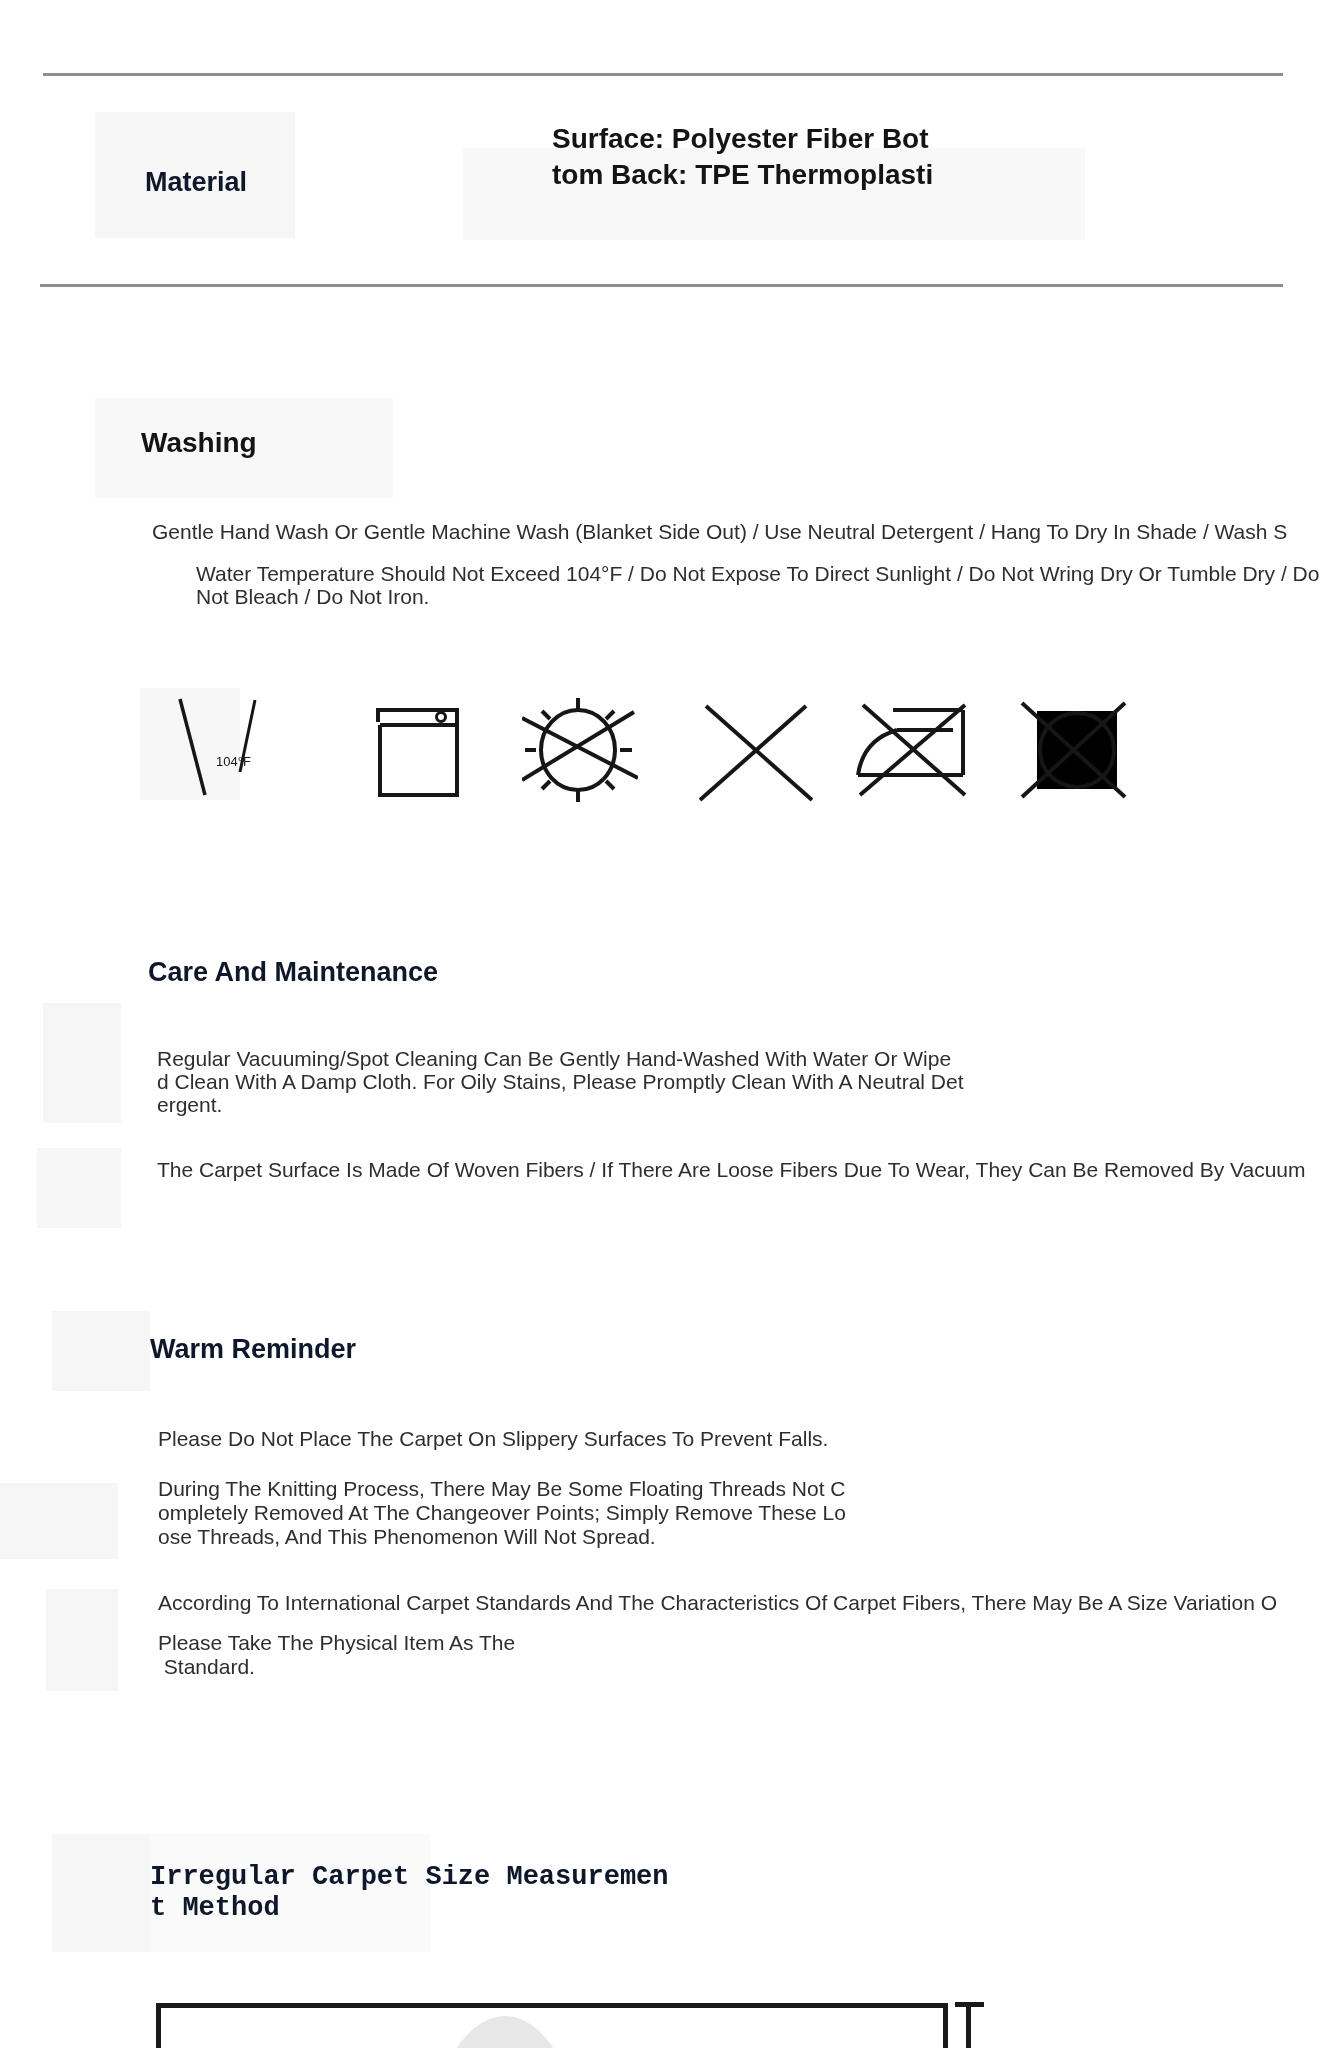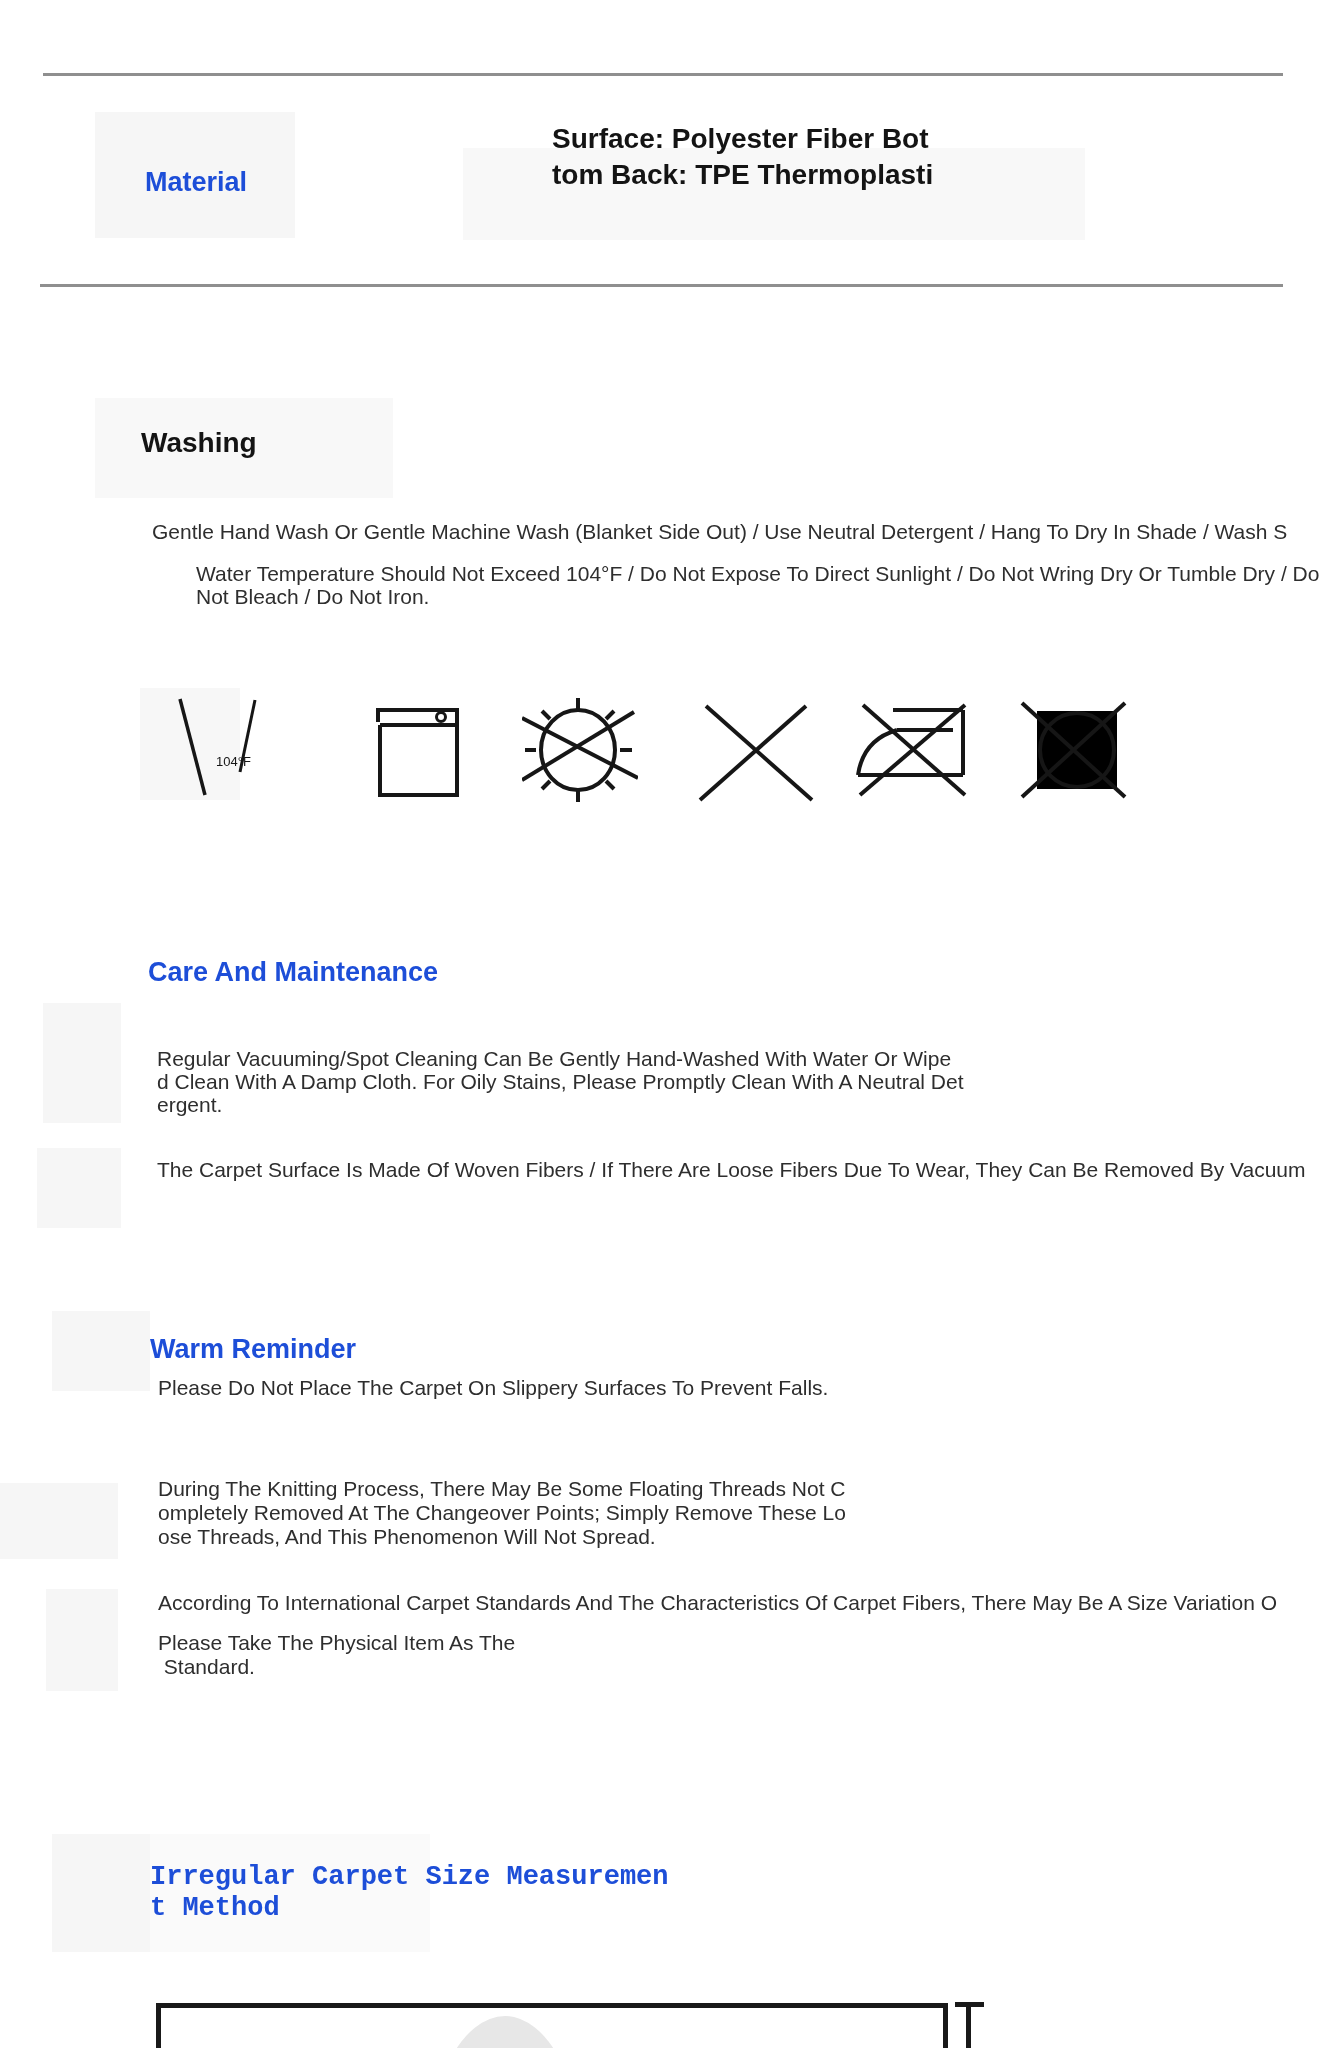--- a/index.html
+++ b/index.html
@@ -6,21 +6,21 @@
   body{
     width:1323px;height:2048px;position:relative;overflow:hidden;
     background:#ffffff;
     font-family:"Liberation Sans", sans-serif;
     color:#2e2e2e;
   }
   .abs{position:absolute;}
   .patch{position:absolute;background:#f6f6f6;}
   .hr{position:absolute;height:3px;background:#8f8f8f;}
   .h1{font-weight:bold;color:#141414;font-size:28px;line-height:36px;white-space:pre;}
-  .h2{font-weight:bold;color:#1d4ed8;font-size:27px;line-height:34px;white-space:pre;}
+  .h2{font-weight:bold;color:#0f172a;font-size:27px;line-height:34px;white-space:pre;}
   .body-text{font-size:21px;line-height:23px;color:#2e2e2e;}
   .body-text .line{white-space:pre;}
   .lh24 .line{line-height:24px;}
   .icon-svg{position:absolute;}
   .icon-svg path,.icon-svg line,.icon-svg circle,.icon-svg ellipse,.icon-svg polyline{
     fill:none;stroke:#161616;stroke-width:4;
   }
   .temp-label{font-size:13px;fill:#161616;stroke:none;font-family:"Liberation Sans",sans-serif;}
   .diagram-rect{position:absolute;border:5px solid #191919;background:transparent;z-index:2;}
   .diagram-blob{position:absolute;background:#e7e7e7;border-radius:50%;z-index:1;}
@@ -118,21 +118,21 @@
   <div class="line">d Clean With A Damp Cloth. For Oily Stains, Please Promptly Clean With A Neutral Det</div>
   <div class="line">ergent.</div>
 </div>
 
 <div class="abs body-text" style="left:157px;top:1158px;">
   <div class="line">The Carpet Surface Is Made Of Woven Fibers / If There Are Loose Fibers Due To Wear, They Can Be Removed By Vacuum</div>
 </div>
 
 <div class="abs h2" style="left:150px;top:1332px;">Warm Reminder</div>
 
-<div class="abs body-text" style="left:158px;top:1376px;">
+<div class="abs body-text" style="left:158px;top:1427px;">
   <div class="line">Please Do Not Place The Carpet On Slippery Surfaces To Prevent Falls.</div>
 </div>
 
 <div class="abs body-text lh24" style="left:158px;top:1477px;">
   <div class="line">During The Knitting Process, There May Be Some Floating Threads Not C</div>
   <div class="line">ompletely Removed At The Changeover Points; Simply Remove These Lo</div>
   <div class="line">ose Threads, And This Phenomenon Will Not Spread.</div>
 </div>
 
 <div class="abs body-text" style="left:158px;top:1591px;">

